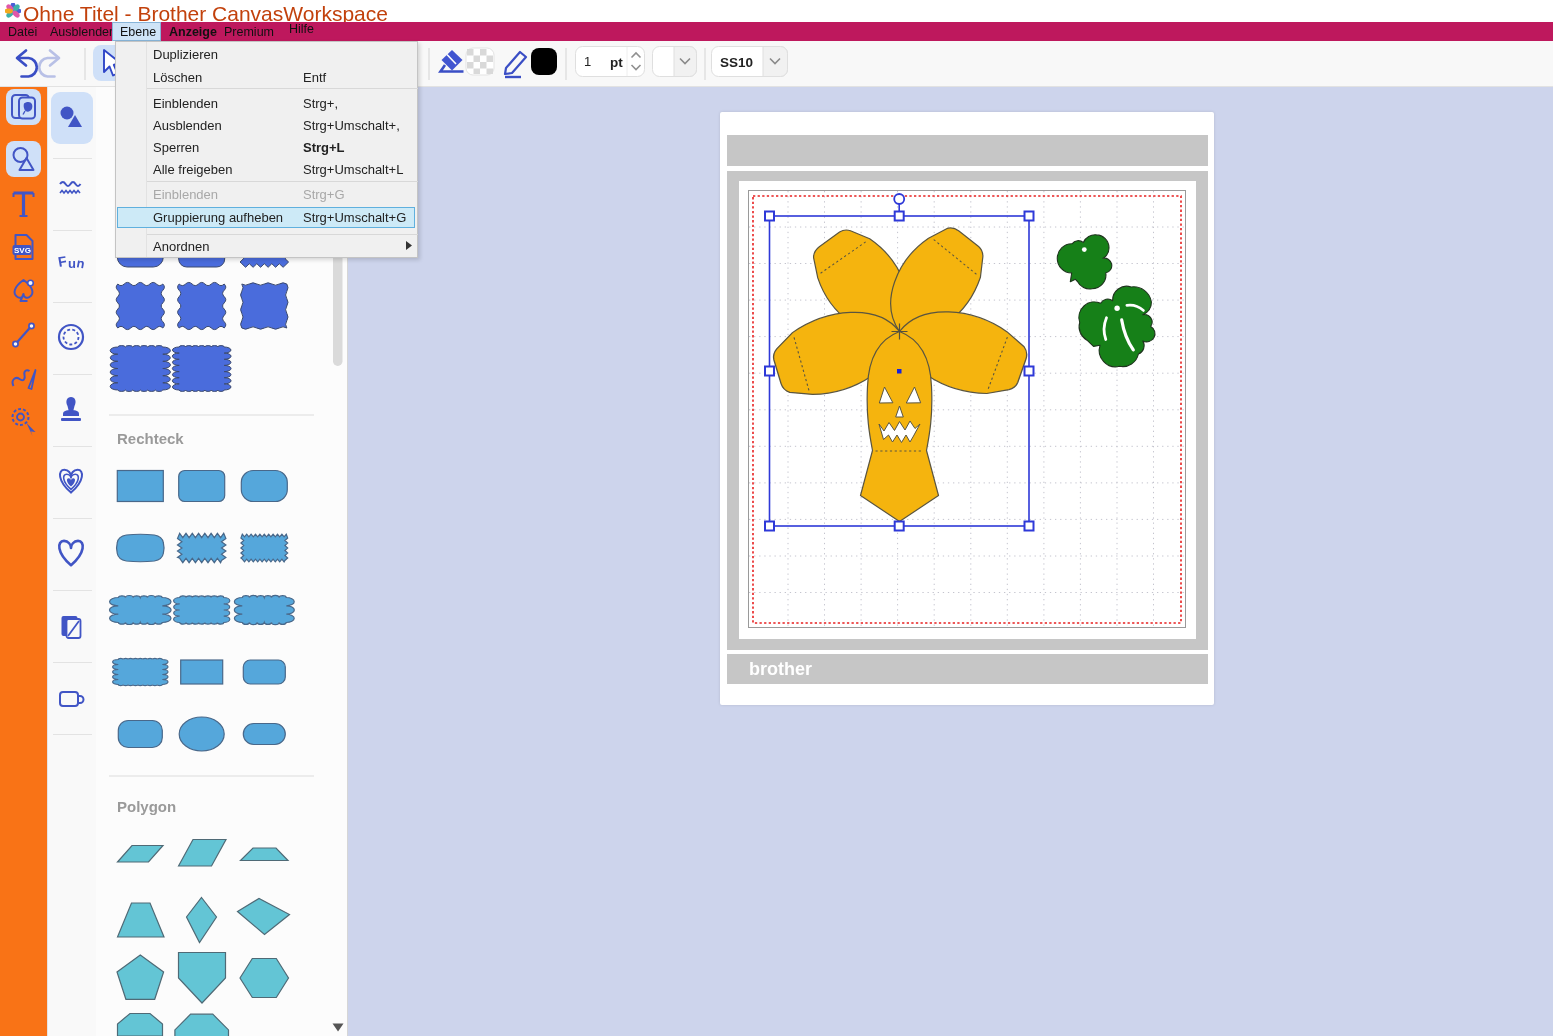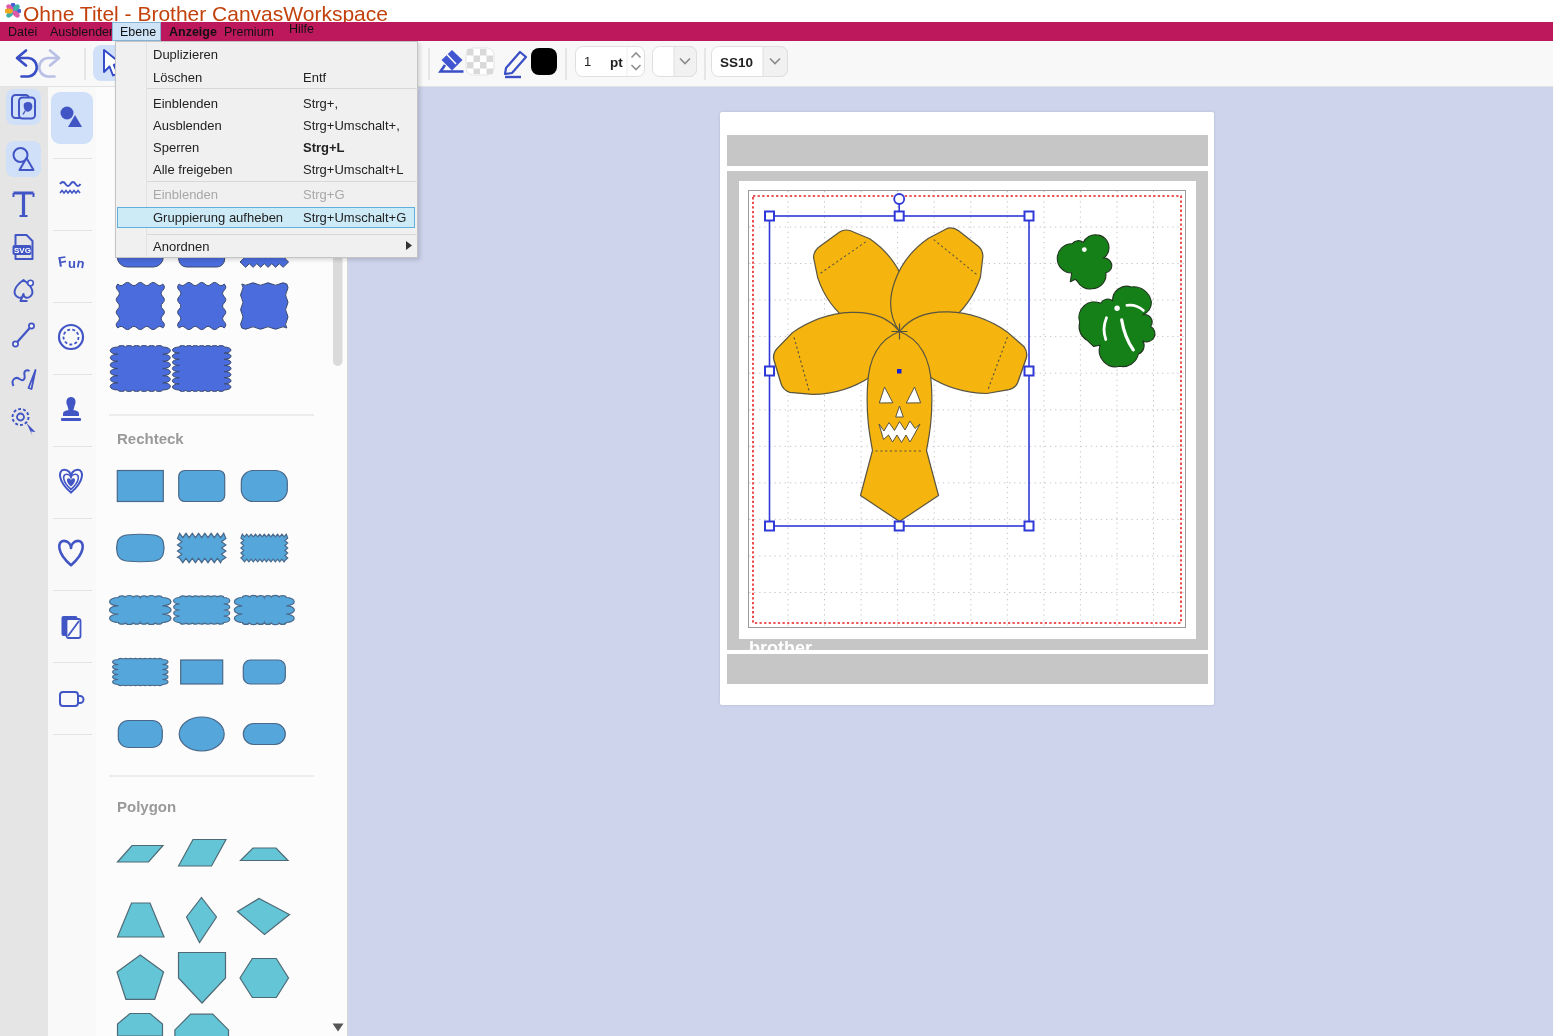--- a/index.html
+++ b/index.html
@@ -71,21 +71,21 @@
 <rect x="652.5" y="46.5" width="44" height="30" rx="7" fill="#fff" stroke="#dfdfdf"></rect>
 <path d="M674 46.5 L674 76.5 L689.5 76.5 A7 7 0 0 0 696.5 69.5 L696.5 53.5 A7 7 0 0 0 689.5 46.5 Z" fill="#f1f1f1" stroke="#dfdfdf" stroke-width="1"></path>
 <path d="M680 58.5 L685 63.5 L690 58.5" fill="none" stroke="#8a8a8a" stroke-width="1.6"></path>
 <line x1="705" y1="48" x2="705" y2="80" stroke="#e0e0e0" stroke-width="1.5"></line>
 <rect x="711.5" y="46.5" width="76" height="30" rx="7" fill="#fff" stroke="#dfdfdf"></rect>
 <path d="M763 46.5 L763 76.5 L780.5 76.5 A7 7 0 0 0 787.5 69.5 L787.5 53.5 A7 7 0 0 0 780.5 46.5 Z" fill="#f1f1f1" stroke="#dfdfdf" stroke-width="1"></path>
 <text x="720" y="66.5" font-size="13.5" fill="#222" font-weight="bold" font-family="Liberation Sans">SS10</text>
 <path d="M770 58.5 L775 63.5 L780 58.5" fill="none" stroke="#8a8a8a" stroke-width="1.6"></path>
 </svg>
 </div>
-<div class="abs" style="left:0;top:87px;width:48px;height:949px;background:#e5e5e5;border-right:1px solid #e5e5e5;">
+<div class="abs" style="left:0;top:87px;width:48px;height:949px;background:#f97316;border-right:1px solid #e5e5e5;">
 <svg class="abs" style="left:0;top:0" width="48" height="400" viewBox="0 0 48 400">
 <rect x="6" y="2" width="35" height="36" rx="8" fill="#cfe0f8"></rect>
 <rect x="6" y="54" width="35" height="36" rx="8" fill="#cfe0f8"></rect>
 <g transform="translate(23.5,20)">
         <rect x="-11.5" y="-12" width="17" height="23" rx="3.5" fill="none" stroke="#4155c5" stroke-width="2"></rect>
         <rect x="-4.5" y="-9.5" width="16" height="21" rx="3.5" fill="#cfe0f8" stroke="#4155c5" stroke-width="2"></rect>
         <path d="M0.5 -3.5 C7 -7.5 10 -2.5 8.5 1.5 C7 5.5 2 5.5 1 2.5 C0 0 0 -2 0.5 -3.5 Z" fill="#4155c5"></path>
         <line x1="1.5" y1="4" x2="-0.5" y2="7.5" stroke="#4155c5" stroke-width="1.4"></line>
       </g>
 <g transform="translate(23.5,72)">
@@ -217,21 +217,21 @@
 <rect x="333" y="95" width="9.5" height="271" rx="4.7" fill="#dadada"></rect>
 <path d="M332.5 1023.5 L343.5 1023.5 L338 1031.5 Z" fill="#555"></path>
 </svg>
   </div>
 <div class="abs" style="left:348px;top:87px;width:1205px;height:949px;background:#cdd4ec;"></div>
 <div class="abs" style="left:720px;top:112px;width:494px;height:593px;background:#ffffff;border-radius:2px;box-shadow:0 0 3px rgba(0,0,0,0.12);"></div>
 <div class="abs" style="left:727px;top:135px;width:481px;height:31px;background:#c6c6c6;"></div>
 <div class="abs" style="left:727px;top:171px;width:481px;height:479px;background:#c6c6c6;"></div>
 <div class="abs" style="left:739px;top:181px;width:457px;height:458px;background:#ffffff;"></div>
 <div class="abs" style="left:727px;top:654px;width:481px;height:30px;background:#c6c6c6;"></div>
-<div class="abs" style="left:749px;top:638px;width:100px;height:24px;color:#fff;font-size:18px;font-weight:bold;letter-spacing:0px;">brother</div>
+<div class="abs" style="left:749px;top:659px;width:100px;height:24px;color:#fff;font-size:18px;font-weight:bold;letter-spacing:0px;">brother</div>
 <svg class="abs" style="left:748px;top:190px" width="438" height="438" viewBox="0 0 438 438">
 <rect x="0.5" y="0.5" width="437" height="437" fill="#fff" stroke="#9a9a9a"></rect>
 <g stroke="#c4c4ce" stroke-width="1" stroke-dasharray="1.3 3.8">
       <line x1="40.0" y1="1" x2="40.0" y2="437"></line>
       <line x1="76.5" y1="1" x2="76.5" y2="437"></line>
       <line x1="113.1" y1="1" x2="113.1" y2="437"></line>
       <line x1="149.6" y1="1" x2="149.6" y2="437"></line>
       <line x1="186.2" y1="1" x2="186.2" y2="437"></line>
       <line x1="222.8" y1="1" x2="222.8" y2="437"></line>
       <line x1="259.3" y1="1" x2="259.3" y2="437"></line>

